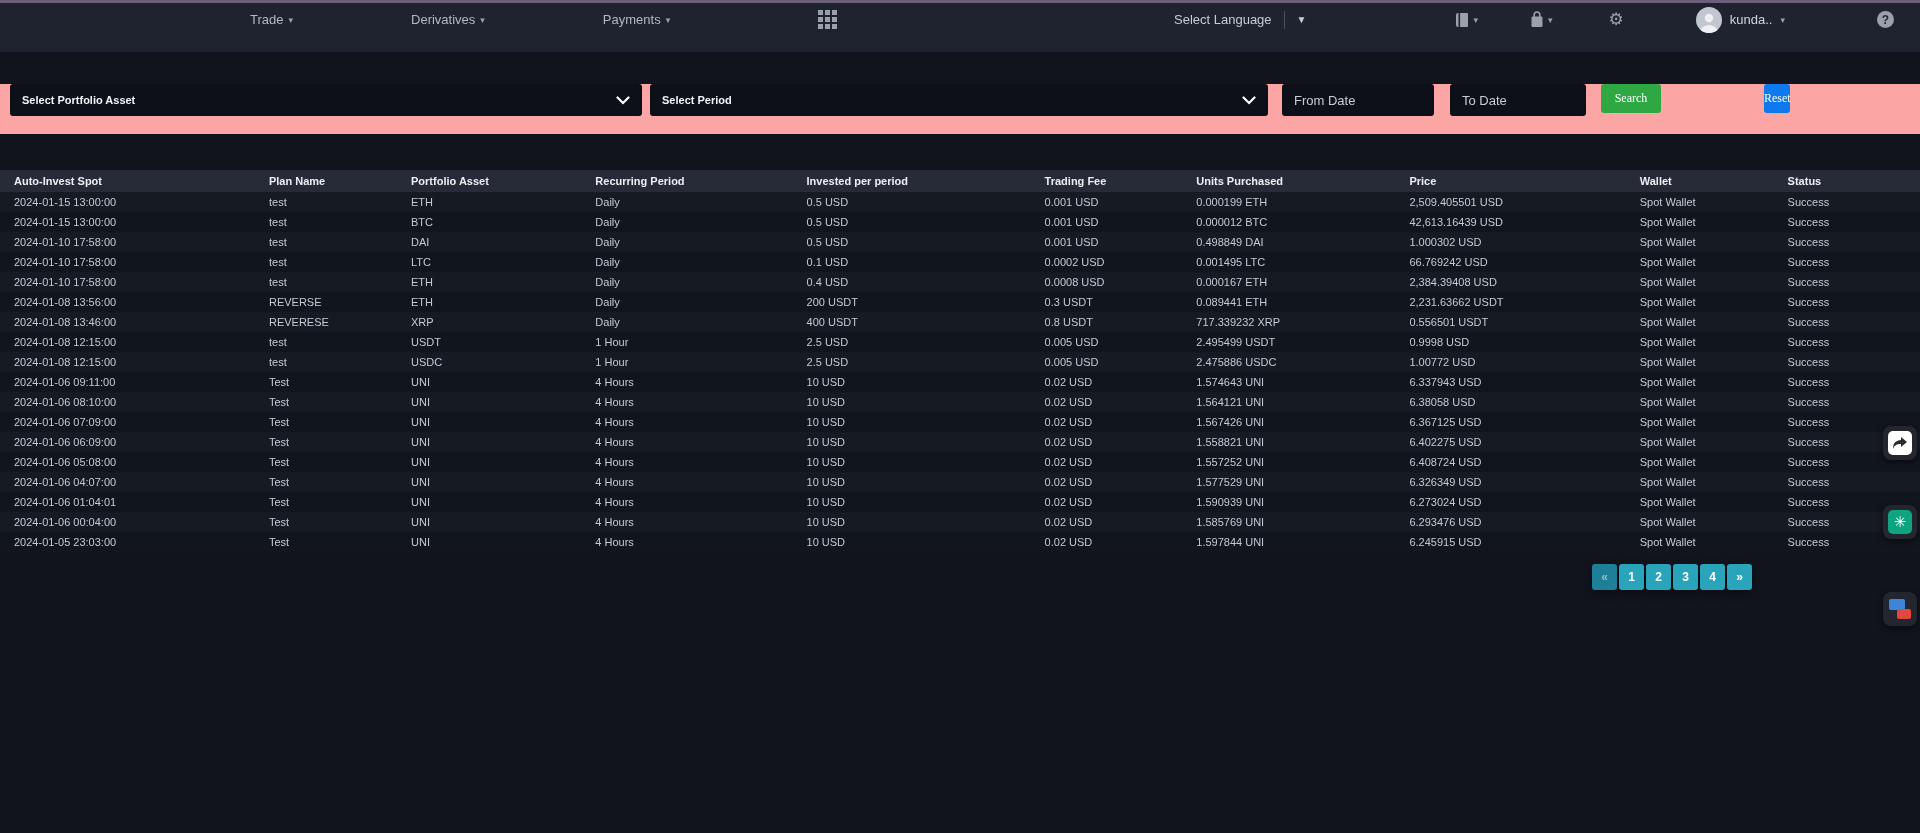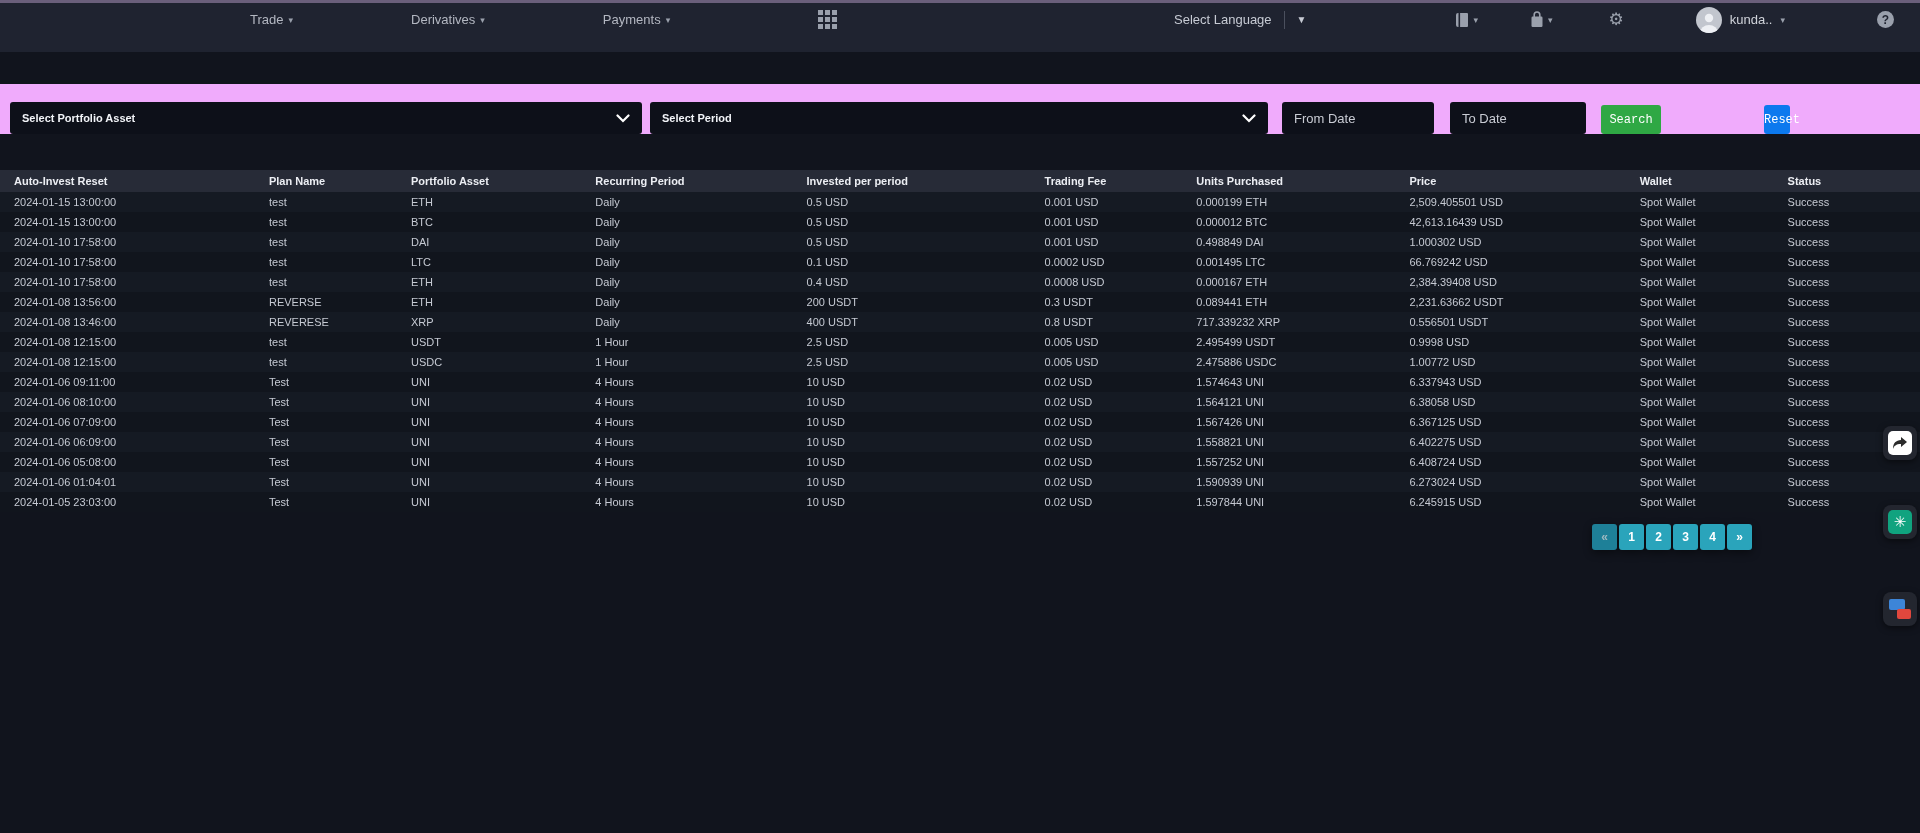--- a/index.html
+++ b/index.html
@@ -36,38 +36,38 @@
     width:26px; height:26px; border-radius:50%; background:#c2c6ce;
     display:flex; align-items:flex-end; justify-content:center; overflow:hidden;
   }
   .help {
     width:17px; height:17px; border-radius:50%; background:#9aa0ac; color:#1f2330;
     font-size:12px; font-weight:bold; display:flex; align-items:center; justify-content:center;
     margin-left:92px; cursor:pointer;
   }
   
   .filters {
-    margin-top:32px; height:50px; background:#f0abfc;
-    display:flex; align-items:flex-end; padding:0 10px;
+    margin-top:32px; height:50px; background:#fca5a5;
+    display:flex; align-items:flex-start; padding:0 10px;
   }
   .select {
     height:32px; background:#0d1019; border-radius:3px; display:flex; align-items:center;
     justify-content:space-between; padding:0 12px; cursor:pointer;
   }
   .select .sel-label { color:#f2f4f8; font-size:11px; font-weight:bold; }
   .select svg { flex:none; }
   .select.asset { width:632px; }
   .select.period { width:618px; margin-left:8px; }
   .date {
     height:32px; width:152px; margin-left:14px; background:#0d1019; border:none; border-radius:3px;
     color:#d0d3da; font-size:13px; padding:0 12px; font-family:inherit; outline:none;
   }
   .date::placeholder { color:#c9ccd4; opacity:1; }
   .date.to { width:136px; margin-left:16px; }
-  .btn { border:none; border-radius:3px; color:#fff; font-family:Liberation Mono, monospace; cursor:pointer;margin-top:32px; }
+  .btn { border:none; border-radius:3px; color:#fff; font-family:Liberation Serif, serif; cursor:pointer; }
   .btn-search { margin-left:15px; width:60px; height:29px; background:#2fa844; font-size:12px; }
   .btn-reset  { margin-left:103px; width:26px; height:29px; background:#0c79ee; font-size:12px; }
   
   .table-wrap { margin-top:36px; }
   table { width:100%; border-collapse:collapse; table-layout:fixed; }
   thead th {
     background:#272b37; color:#eceef3; font-size:11px; font-weight:bold; text-align:left;
     height:22px; padding:0 4px; white-space:nowrap;
   }
   th:first-child, td:first-child { padding-left:14px; }
@@ -201,21 +201,21 @@
         <col style="width:11%">
         <col style="width:12.4%">
       <col style="width:7.9%">
         <col style="width:11.1%">
         <col style="width:12%">
         <col style="width:7.7%">
         <col style="width:7.1%">
     </colgroup>
     <thead>
       <tr>
-        <th>Auto-Invest Reset</th>
+        <th>Auto-Invest Spot</th>
         <th>Plan Name</th>
         <th>Portfolio Asset</th>
         <th>Recurring Period</th>
         <th>Invested per period</th>
         <th>Trading Fee</th>
         <th>Units Purchased</th>
         <th>Price</th>
         <th>Wallet</th>
         <th>Status</th>
       </tr>
@@ -383,28 +383,52 @@
           <td>UNI</td>
           <td>4 Hours</td>
           <td>10 USD</td>
           <td>0.02 USD</td>
           <td>1.557252 UNI</td>
           <td>6.408724 USD</td>
           <td>Spot Wallet</td>
           <td>Success</td>
         </tr>
         <tr>
+          <td>2024-01-06 04:07:00</td>
+          <td>Test</td>
+          <td>UNI</td>
+          <td>4 Hours</td>
+          <td>10 USD</td>
+          <td>0.02 USD</td>
+          <td>1.577529 UNI</td>
+          <td>6.326349 USD</td>
+          <td>Spot Wallet</td>
+          <td>Success</td>
+        </tr>
+        <tr>
           <td>2024-01-06 01:04:01</td>
           <td>Test</td>
           <td>UNI</td>
           <td>4 Hours</td>
           <td>10 USD</td>
           <td>0.02 USD</td>
           <td>1.590939 UNI</td>
           <td>6.273024 USD</td>
+          <td>Spot Wallet</td>
+          <td>Success</td>
+        </tr>
+        <tr>
+          <td>2024-01-06 00:04:00</td>
+          <td>Test</td>
+          <td>UNI</td>
+          <td>4 Hours</td>
+          <td>10 USD</td>
+          <td>0.02 USD</td>
+          <td>1.585769 UNI</td>
+          <td>6.293476 USD</td>
           <td>Spot Wallet</td>
           <td>Success</td>
         </tr>
         <tr>
           <td>2024-01-05 23:03:00</td>
           <td>Test</td>
           <td>UNI</td>
           <td>4 Hours</td>
           <td>10 USD</td>
           <td>0.02 USD</td>

